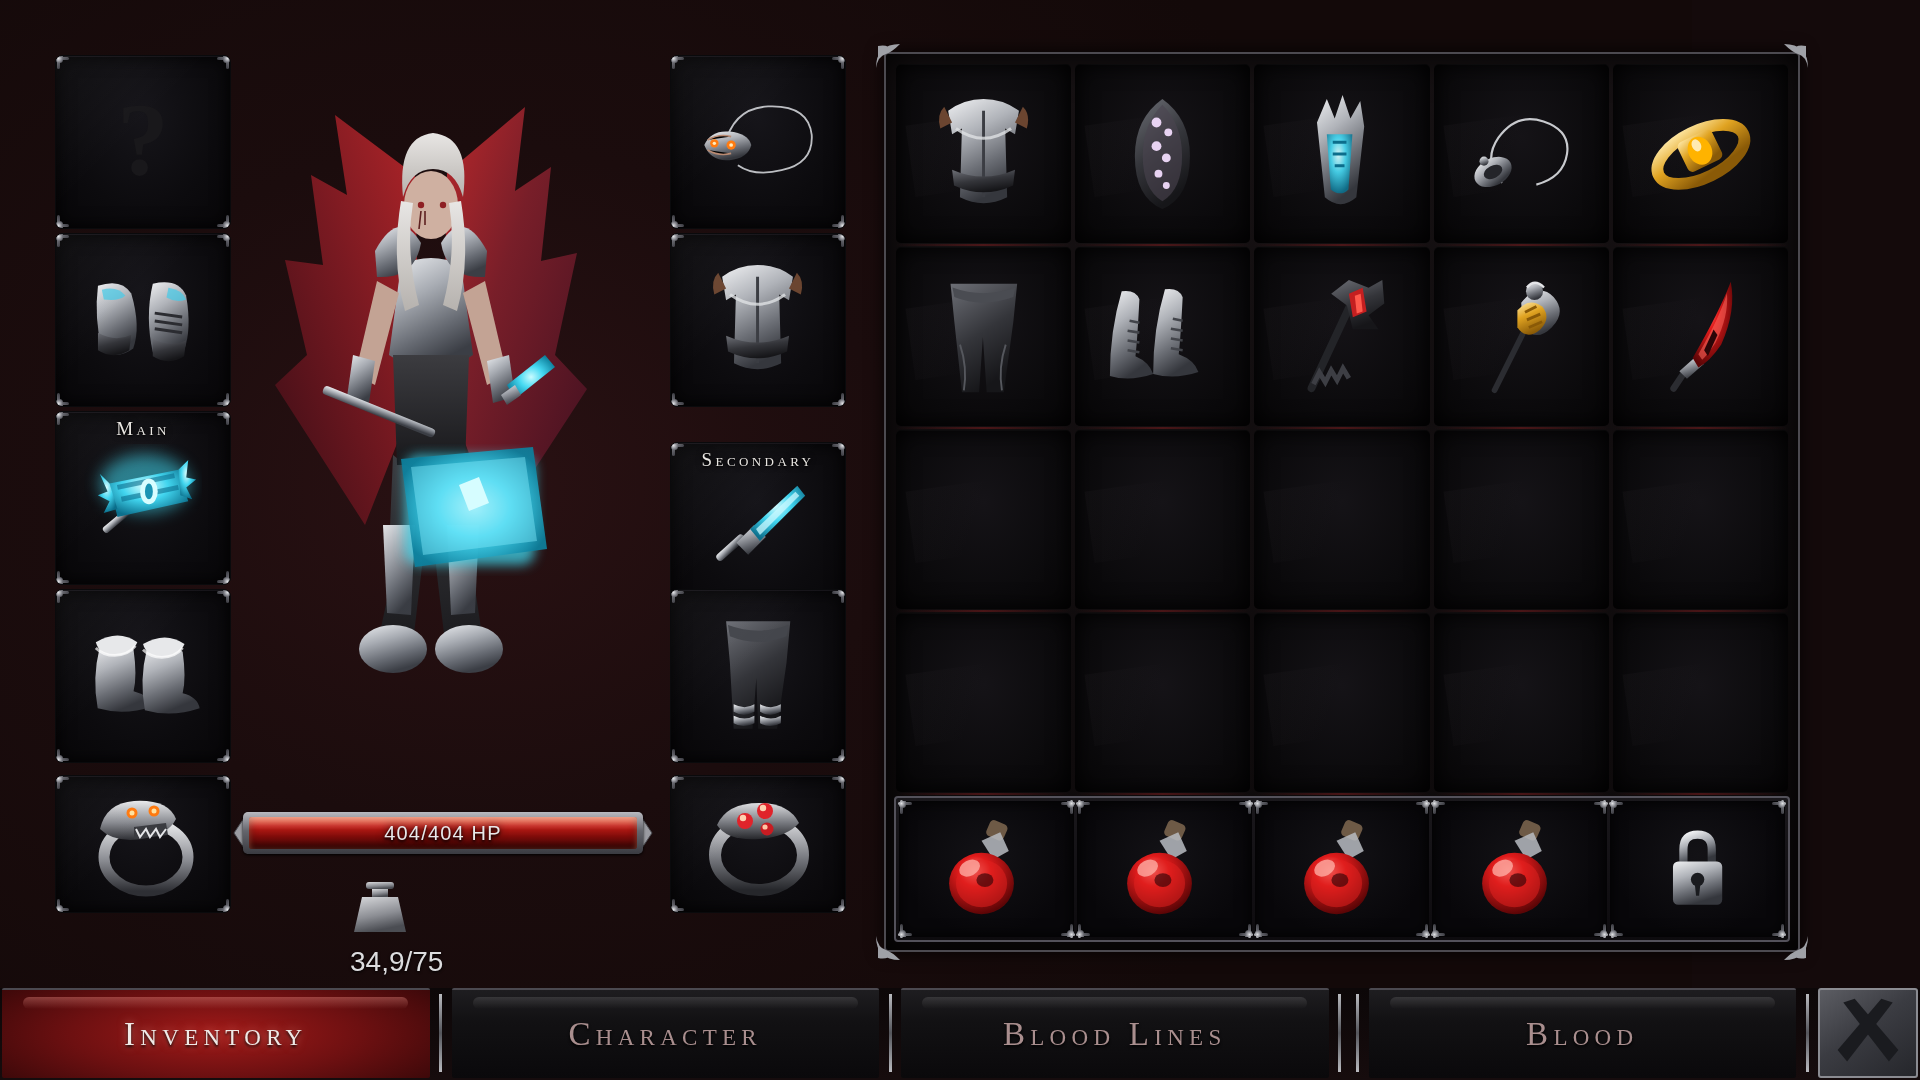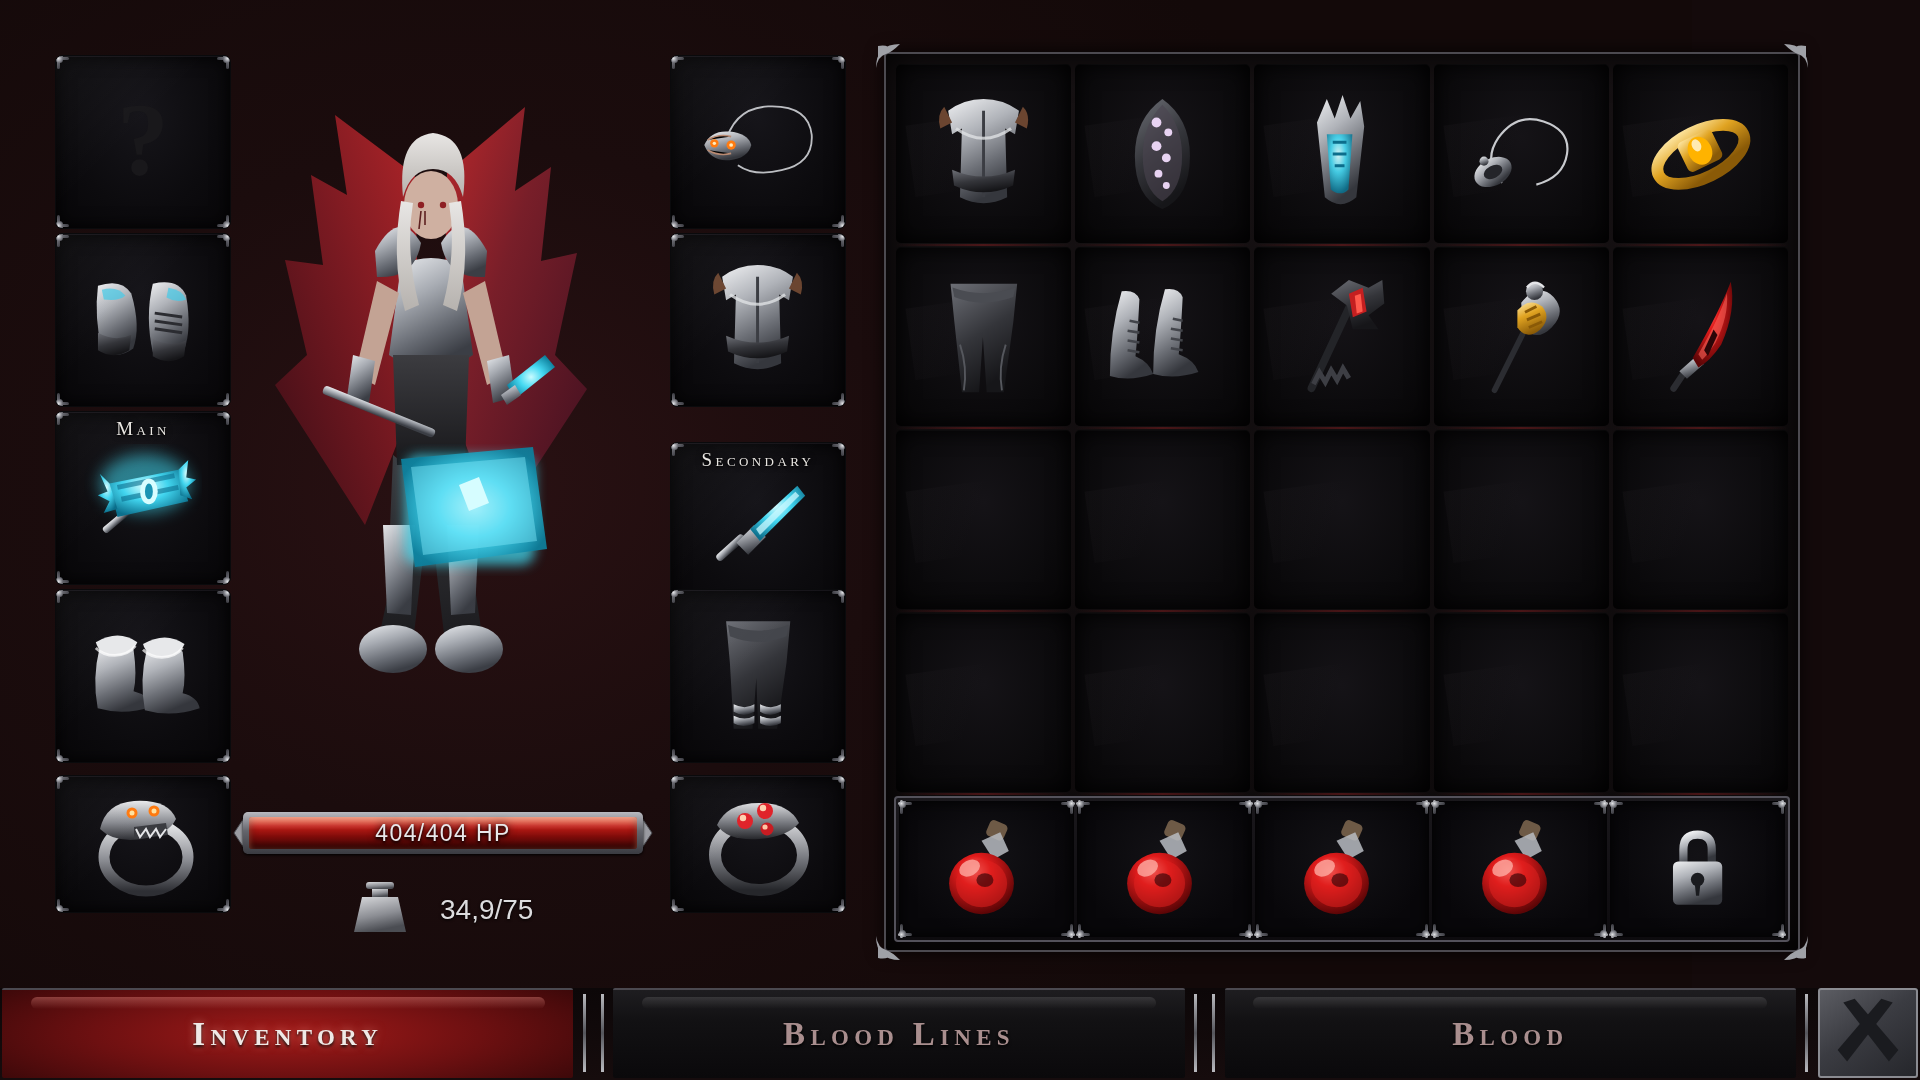--- a/index.html
+++ b/index.html
@@ -69,27 +69,27 @@
     box-shadow:inset 0 2px 6px rgba(255,160,120,.45), inset 0 -4px 8px rgba(0,0,0,.6);
     overflow:hidden;
   }
   .hpinner::before{
     content:"";position:absolute;left:0;top:0;width:100%;height:42%;
     background:linear-gradient(180deg,rgba(255,255,255,.34),rgba(255,255,255,0));
   }
   .hptext{
     position:absolute;inset:0;display:flex;align-items:center;justify-content:center;
     font-family:"Liberation Sans", sans-serif;
-    font-size:23px;letter-spacing:.06em;color:#e8e8ea;
+    font-size:20px;letter-spacing:.06em;color:#e8e8ea;
     text-shadow:0 2px 3px #000,0 0 8px #000;z-index:3;
   }
   .hparrow{position:absolute;top:0;width:16px;height:42px;}
   .hparrow.l{left:-11px}.hparrow.r{right:-11px}
 
-  #weight{position:absolute;left:350px;top:880px;display:flex;align-items:center;gap:30px;}
+  #weight{position:absolute;left:350px;top:880px;display:flex;gap:6px;flex-direction:column;}
   #weight .wtxt{
     font-family:"Liberation Sans", sans-serif;
     font-size:28px;color:#dcdcde;text-shadow:0 1px 3px #000;
   }
 
   
   #invpanel{position:absolute;left:884px;top:52px;width:916px;height:900px;}
   .panel-bg{
     position:absolute;inset:0;
     background:
@@ -125,21 +125,21 @@
   #potionbar{position:absolute;left:10px;bottom:10px;width:896px;height:146px;
      display:grid;grid-template-columns:repeat(5,1fr);gap:3px;
      border:2px solid #53515a;border-radius:4px;padding:3px;
      background:linear-gradient(180deg,#1a181c,#0d0b0e);}
   .pslot{position:relative;background:radial-gradient(ellipse at 50% 40%,#131216 0%,#08070a 70%);
      border-radius:6px;box-shadow:inset 0 0 16px #000;}
 
   
   #tabbar{position:absolute;left:0;bottom:0;width:1920px;height:92px;
      display:flex;align-items:stretch;gap:4px;padding:0 2px 2px 2px;
-     background:linear-gradient(180deg,#0c0708,#160c0d);font-weight:bold;}
+     background:linear-gradient(180deg,#0c0708,#160c0d);}
   .tab{
     position:relative;flex:1;display:flex;align-items:center;justify-content:center;
     background:linear-gradient(180deg,#1e1d20 0%,#121113 35%,#0a090b 100%);
     border-top:2px solid #4b4950;
     border-radius:2px;
     cursor:pointer;
   }
   .tab::before{
     content:"";position:absolute;left:5%;top:7px;width:90%;height:12px;border-radius:8px;
     background:linear-gradient(180deg,rgba(255,255,255,.12),rgba(255,255,255,0));
@@ -1555,20 +1555,23 @@
       </div>
   </div>
 
   <div id="tabbar">
       <div class="tab active">
         <span class="tlabel">Inventory</span>
       </div>
       <div class="tabsep">
         <i></i>
       </div>
+      <div class="tab">
+        <span class="tlabel">Character</span>
+      </div>
       <div class="tabsep">
         <i></i>
       </div>
       <div class="tab">
         <span class="tlabel">Blood Lines</span>
       </div>
       <div class="tabsep">
         <i></i>
       </div>
       <div class="tabsep">

